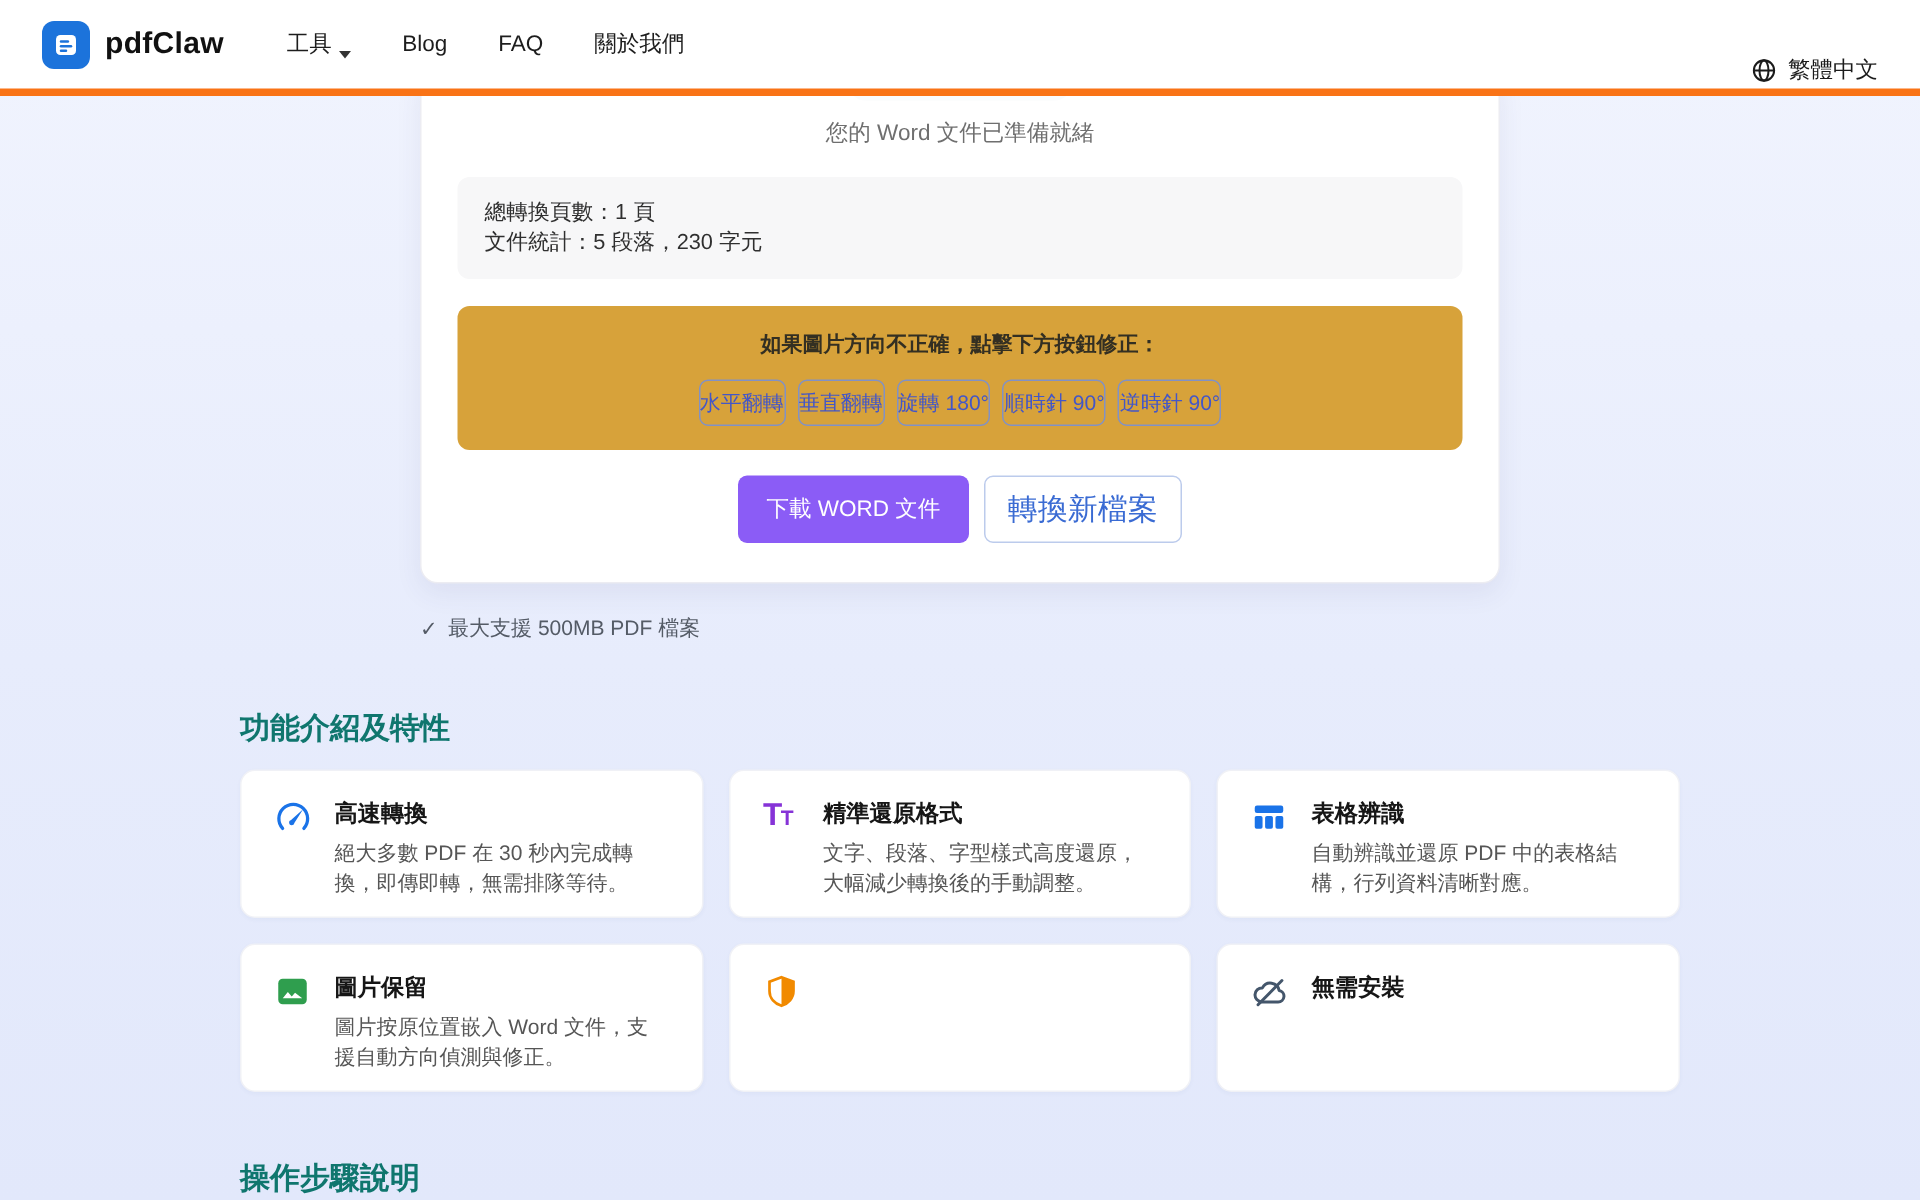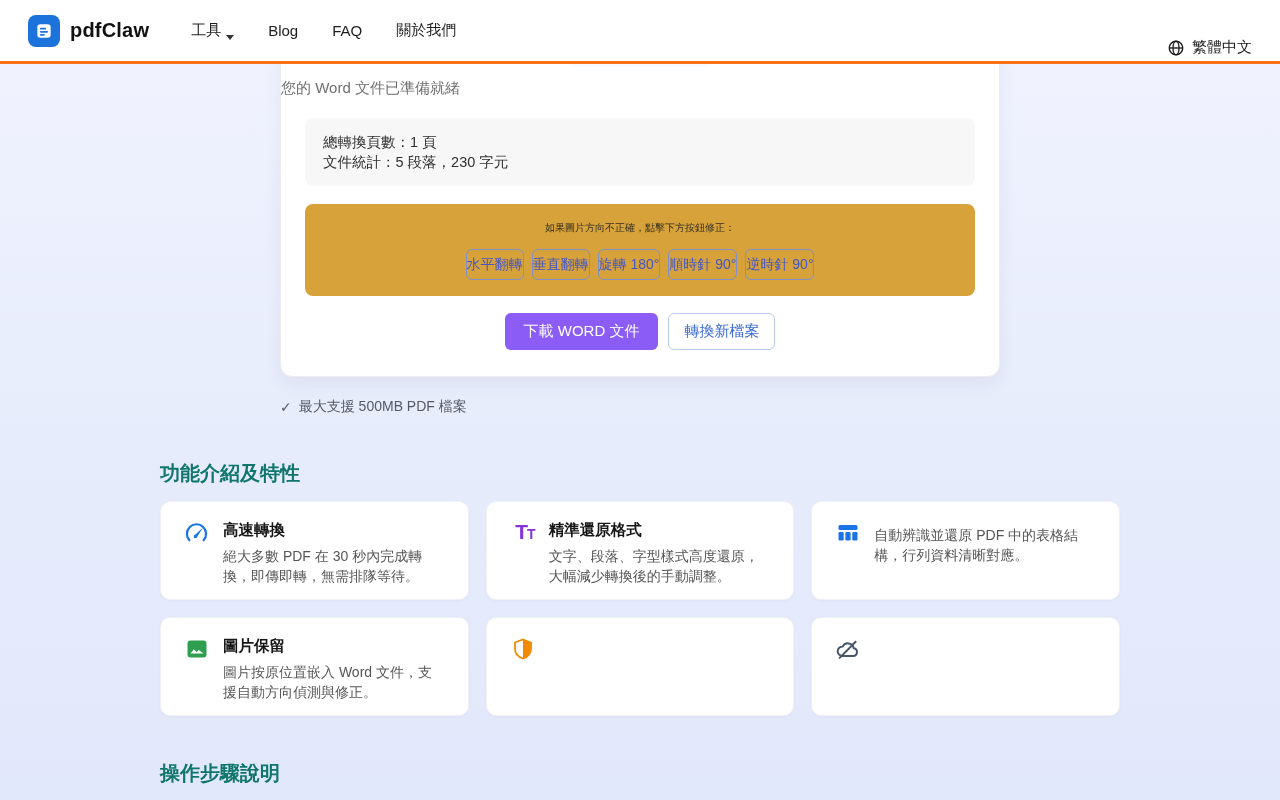--- a/index.html
+++ b/index.html
@@ -7,21 +7,21 @@
   body {
     font-family:"Liberation Sans","DejaVu Sans",sans-serif;
     background:linear-gradient(180deg,#f1f4fe 0%,#e7ecfc 55%,#e2e8fb 100%);
     color:#1d1d1d;
   }
 
   
   .header {
     position:relative; z-index:5;
     height:64px; background:#ffffff;
-    border-bottom:3px solid #f97316;
+    border-bottom:5px solid #f97316;
     display:flex; align-items:center;
     padding:0 28px;
   }
   .brand { display:flex; align-items:center; gap:10px; cursor:pointer; }
   .brand-logo {
     width:32px; height:32px; border-radius:8px; background:#1c73db;
     display:flex; align-items:center; justify-content:center;
   }
   .brand-name { font-size:20px; font-weight:800; color:#111; letter-spacing:.2px; }
   .nav { display:flex; align-items:center; gap:34px; margin-left:42px; }
@@ -40,44 +40,44 @@
     background:#ffffff; border-radius:12px;
     border:1px solid #ececf2;
     box-shadow:0 6px 18px rgba(60,70,120,.08);
     overflow:hidden;
     padding-bottom:26px;
   }
   .card-blob {
     width:150px; height:24px; border-radius:12px;
     background:#fafbfc; margin:-4px auto 0;
   }
-  .ready-text { text-align:left; color:#6f6f6f; font-size:15px; margin-top:12px; }
+  .ready-text { text-align:center; color:#6f6f6f; font-size:15px; margin-top:12px; }
   .stats-box {
     margin:20px 24px 0; background:#f7f7f8; border-radius:8px;
     padding:14px 18px; font-size:14.5px; color:#2f2f2f; line-height:20px;
   }
   .orientation-box {
     margin:18px 24px 0; background:#d7a23a; border-radius:8px;
     padding:17px 16px 16px; text-align:center;
   }
-  .orientation-text { font-size:10px; color:#332f22; font-weight:400; }
+  .orientation-text { font-size:14px; color:#332f22; font-weight:700; }
   .orientation-buttons { margin-top:14px; display:flex; justify-content:center; gap:8px; }
   .orient-btn {
     background:transparent; border:1.5px solid #8191c6; border-radius:6px;
     color:#4356c8; font-size:14px; padding:6px 0; cursor:pointer;
     font-family:inherit; line-height:17px;
   }
   .actions { margin-top:17px; display:flex; justify-content:center; gap:10px; }
   .btn-download {
     background:#8b5cf6; color:#ffffff; border:none; border-radius:6px;
     font-size:15px; font-weight:500; padding:8px 19px; cursor:pointer; font-family:inherit;
   }
   .btn-convert-new {
     background:#ffffff; color:#3a6bd3; border:1px solid #bccbec; border-radius:6px;
-    font-size:15px; padding:8px 15px; cursor:pointer; font-family:inherit;
+    font-size:20px; padding:8px 15px; cursor:pointer; font-family:inherit;
   }
 
   
   .support-note {
     width:720px; margin:21px auto 0; font-size:14px; color:#545b66;
     display:flex; align-items:center; gap:7px;
   }
 
   
   .section { width:960px; margin:0 auto; }
@@ -85,21 +85,21 @@
   .features { margin-top:44px; }
   .feature-grid {
     margin-top:14px; display:grid; grid-template-columns:repeat(3,1fr);
     gap:17px;
   }
   .feature-card {
     background:#ffffff; border-radius:10px; border:1px solid #f0f1f6;
     padding:18px 22px 13px 22px; display:flex; gap:14px; min-height:96px;
     box-shadow:0 1px 3px rgba(60,70,120,.04);
   }
-  .feature-icon { width:26px; height:26px; flex:0 0 26px; margin-top:1px; display:flex; align-items:flex-start; justify-content:flex-end; }
+  .feature-icon { width:26px; height:26px; flex:0 0 26px; margin-top:1px; display:flex; align-items:flex-start; justify-content:flex-start; }
   .feature-title { font-size:15.5px; font-weight:700; color:#161616; }
   .feature-desc { margin-top:5px; font-size:14px; color:#565656; line-height:20px; }
   .tt-glyph { font-weight:800; color:#8633d7; font-size:21px; line-height:22px; letter-spacing:-1px; }
   .tt-glyph .small-t { font-size:14px; }
 
   .steps { margin-top:44px; }
 </style>
 </head>
 <body>
 
@@ -203,20 +203,21 @@
       <div class="feature-card">
         <div class="feature-icon">
           <svg width="24" height="24" viewBox="0 0 24 24">
             <rect x="2.5" y="4" width="19" height="5" rx="1.5" fill="#1a73e8"></rect>
             <rect x="2.5" y="11" width="5.2" height="8.5" rx="1.2" fill="#1a73e8"></rect>
             <rect x="9.4" y="11" width="5.2" height="8.5" rx="1.2" fill="#1a73e8"></rect>
             <rect x="16.3" y="11" width="5.2" height="8.5" rx="1.2" fill="#1a73e8"></rect>
           </svg>
         </div>
         <div>
+          <div class="feature-title">表格辨識</div>
           <div class="feature-desc">自動辨識並還原 PDF 中的表格結構，行列資料清晰對應。</div>
         </div>
       </div>
 
       <div class="feature-card">
         <div class="feature-icon">
           <svg width="24" height="24" viewBox="0 0 24 24">
             <rect x="2.5" y="3.5" width="19" height="17" rx="3" fill="#2f9e4e"></rect>
             <path d="M5.5 16.5l3.4-4.2 2.6 3 2.2-2.4 4.8 3.6z" fill="#ffffff"></path>
           </svg>
@@ -237,20 +238,21 @@
       </div>
 
       <div class="feature-card">
         <div class="feature-icon">
           <svg width="25" height="25" viewBox="0 0 24 24">
             <path d="M6.8 18.2h10.6a3.7 3.7 0 0 0 .6-7.35 5.7 5.7 0 0 0-10.7-1.6 4.45 4.45 0 0 0-.5 8.95z" fill="none" stroke="#44566b" stroke-width="1.9" stroke-linejoin="round"></path>
             <line x1="4.5" y1="20" x2="19.8" y2="4.5" stroke="#44566b" stroke-width="1.9" stroke-linecap="round"></line>
           </svg>
         </div>
         <div>
+          <div class="feature-title">無需安裝</div>
         </div>
       </div>
 
     </div>
   </div>
 
   <div class="section steps">
     <div class="section-heading">操作步驟說明</div>
 
   </div>

